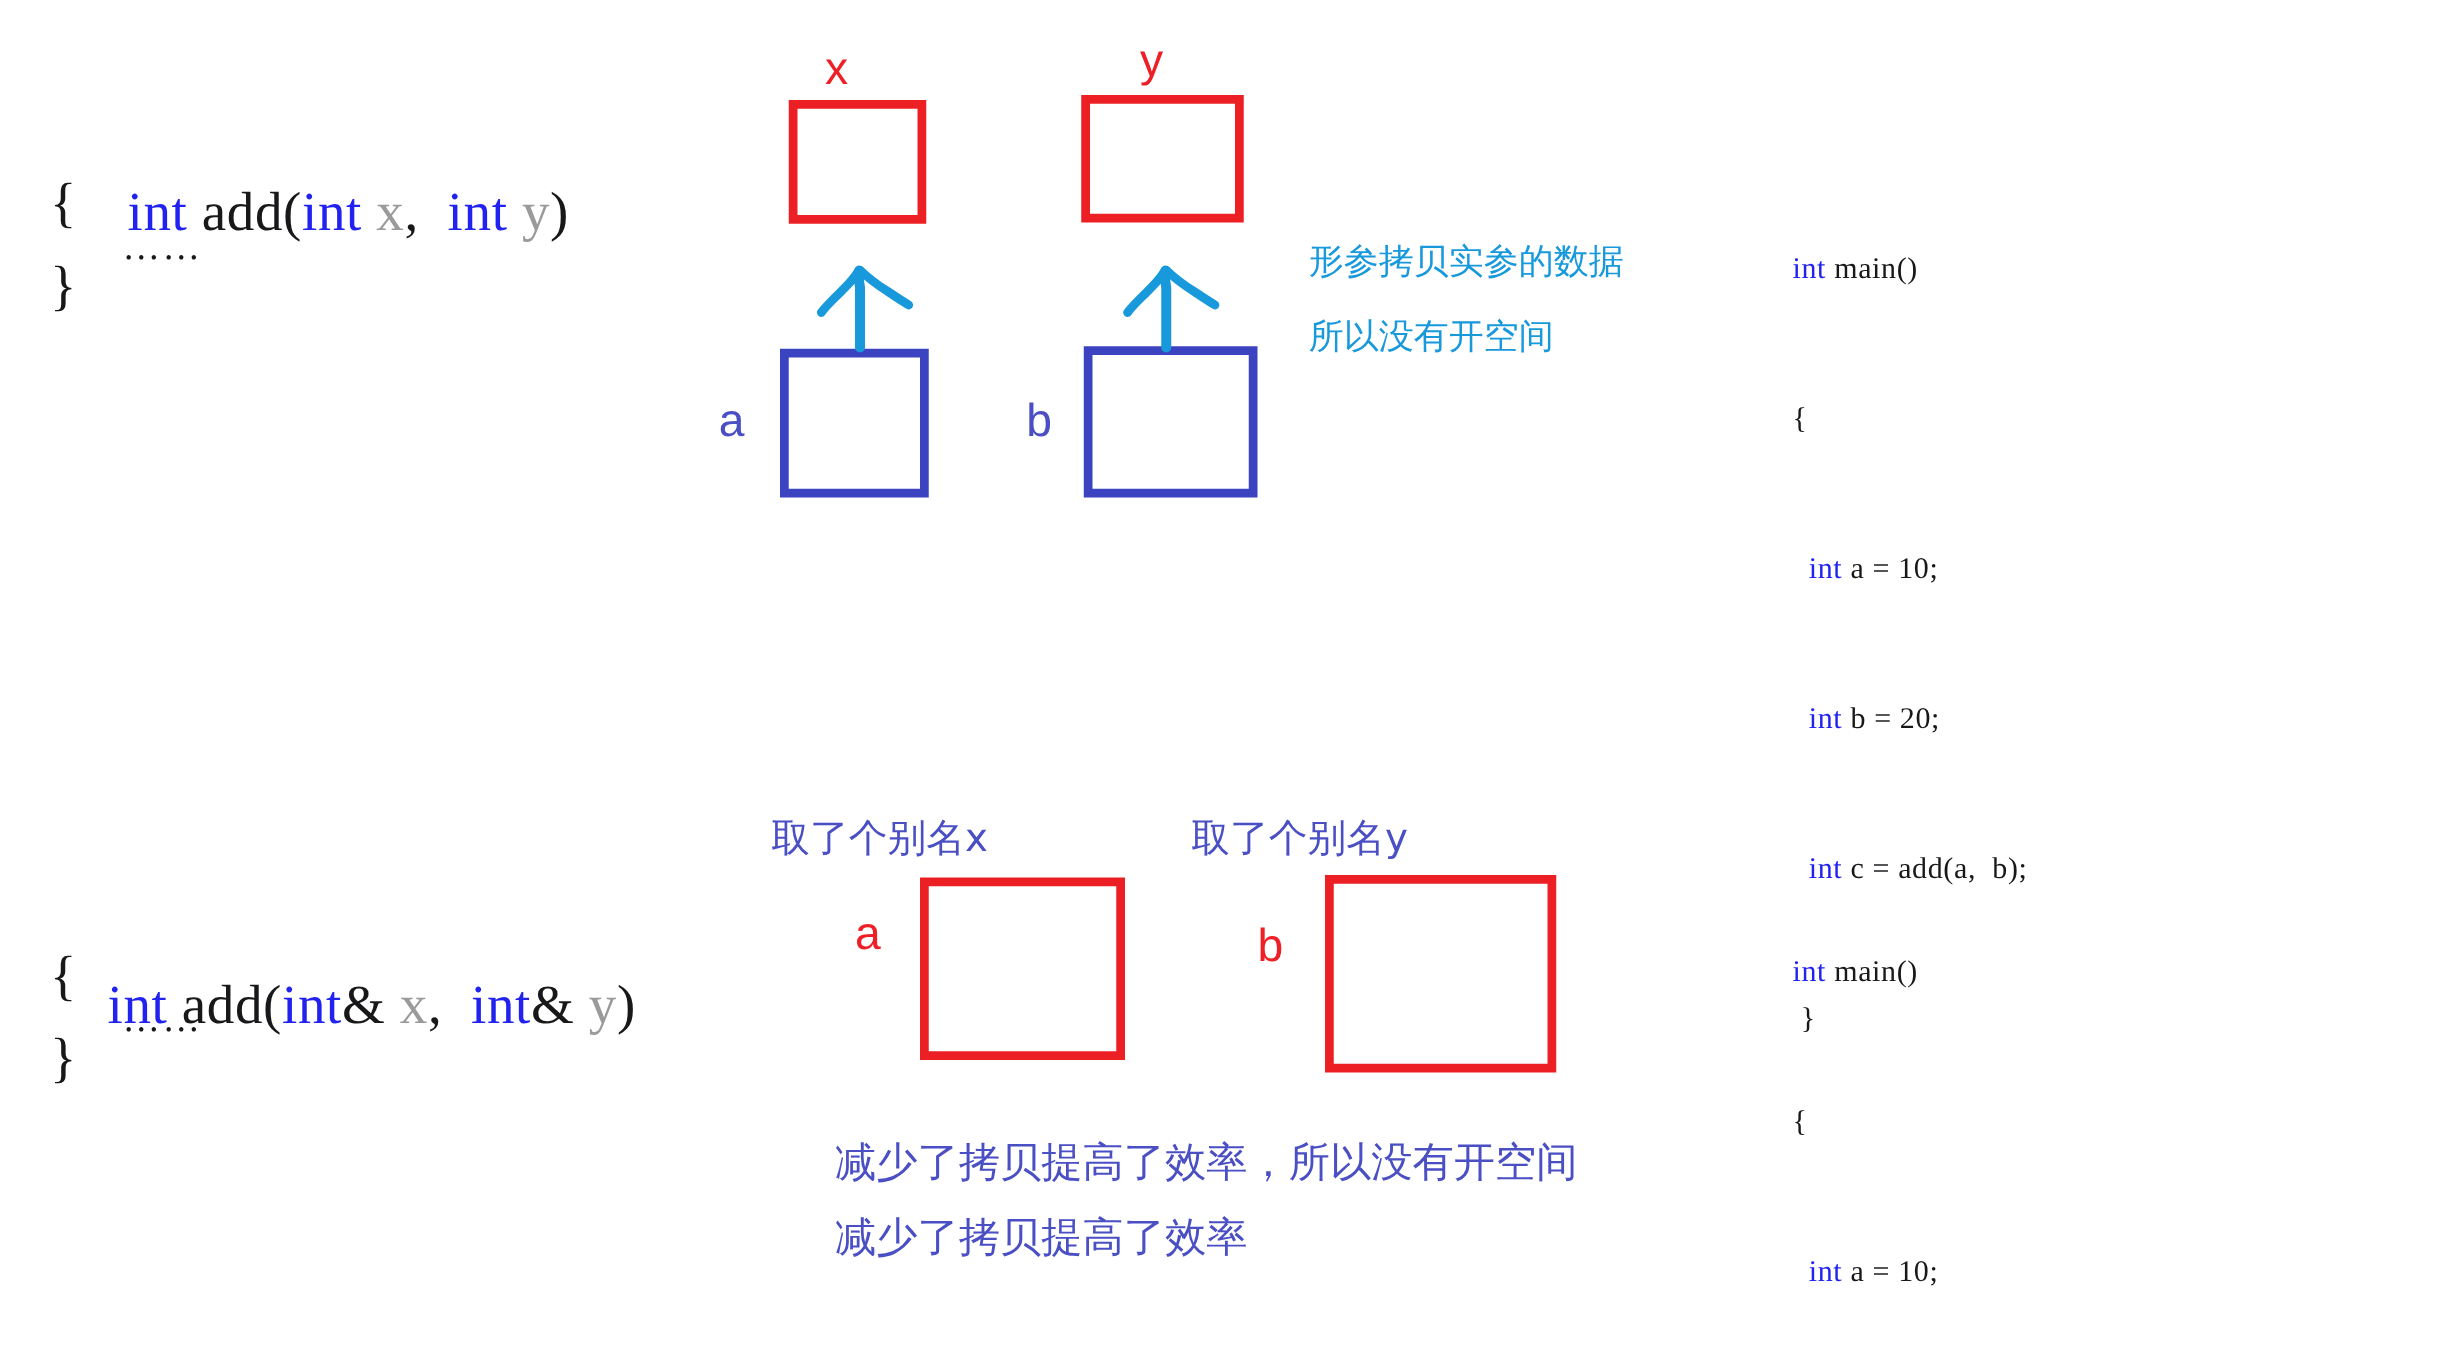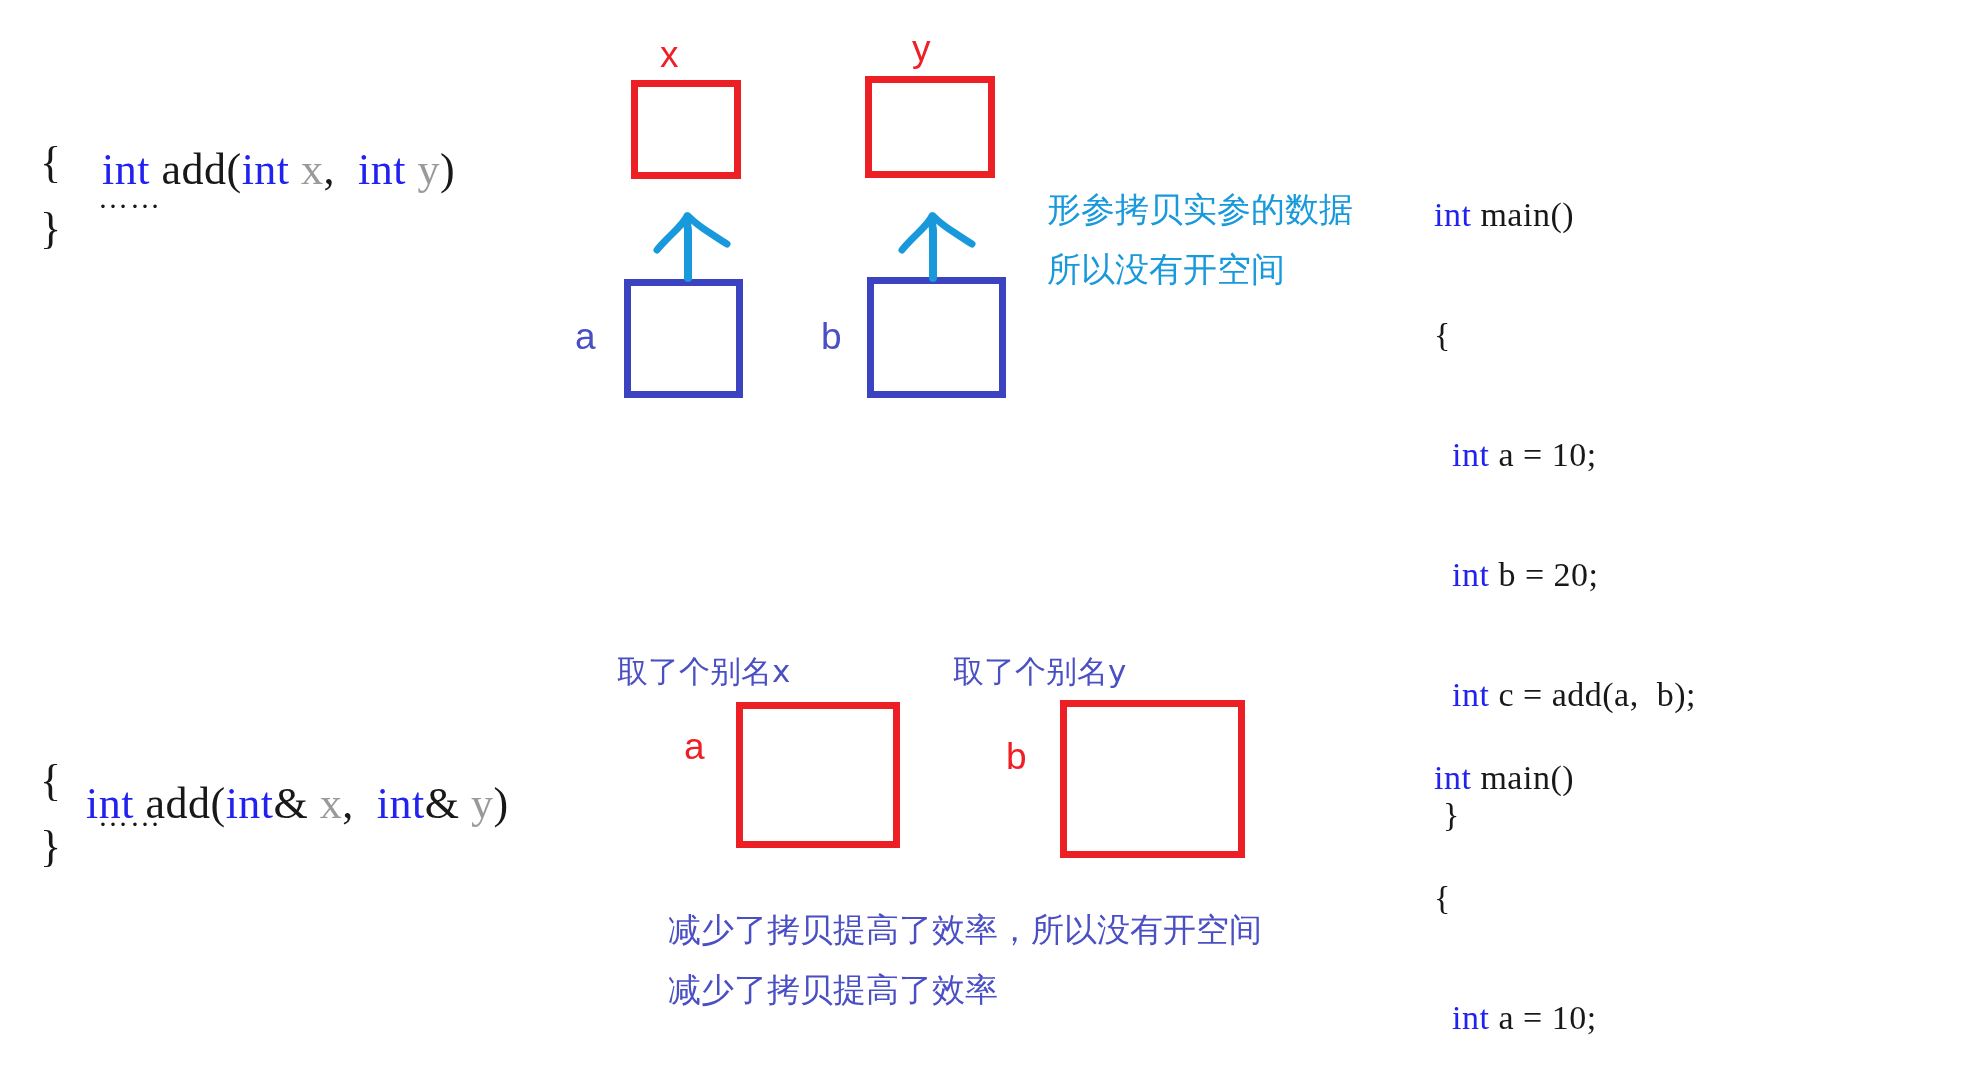--- a/index.html
+++ b/index.html
@@ -30,21 +30,21 @@
     letter-spacing: 0.5px;
   }
   .code .kw { color: #2222f0; }
   .code .gray { color: #9a9a9a; }
   .code-line { display: block; }
 
   .fn-sig { font-size: 44px; line-height: 52px; }
   .fn-brace { font-size: 44px; line-height: 50px; }
   .fn-dots { font-size: 30px; line-height: 48px; letter-spacing: 2px; }
 
-  .main-code { font-size: 34px; line-height: 40px; }
+  .main-code { font-size: 24px; line-height: 40px; }
 
   
   .box {
     position: absolute;
     background: transparent;
     box-sizing: border-box;
   }
   .box-red { border: 7px solid #ec2024; }
   .box-blue { border: 7px solid #3b43c0; }
 
@@ -57,21 +57,21 @@
   }
   .vlabel.red { color: #ee1f26; }
   .vlabel.blue { color: #4a4fc4; }
 
   
   .note {
     position: absolute;
     font-family: "DejaVu Sans", "Liberation Sans", sans-serif;
     white-space: pre;
   }
-  .note.cyan { color: #1899dc; font-size: 34px; line-height: 52px; text-align: right; }
+  .note.cyan { color: #1899dc; font-size: 28px; line-height: 52px; text-align: right; }
   .note.purple { color: #4a4fc4; font-size: 33px; line-height: 54px; }
   .note.purple-sm { color: #4a4fc4; font-size: 31px; line-height: 52px; }
 
   
   .arrow-svg { position: absolute; overflow: visible; }
 </style>
 </head>
 <body>
 
 <div class="stage">

